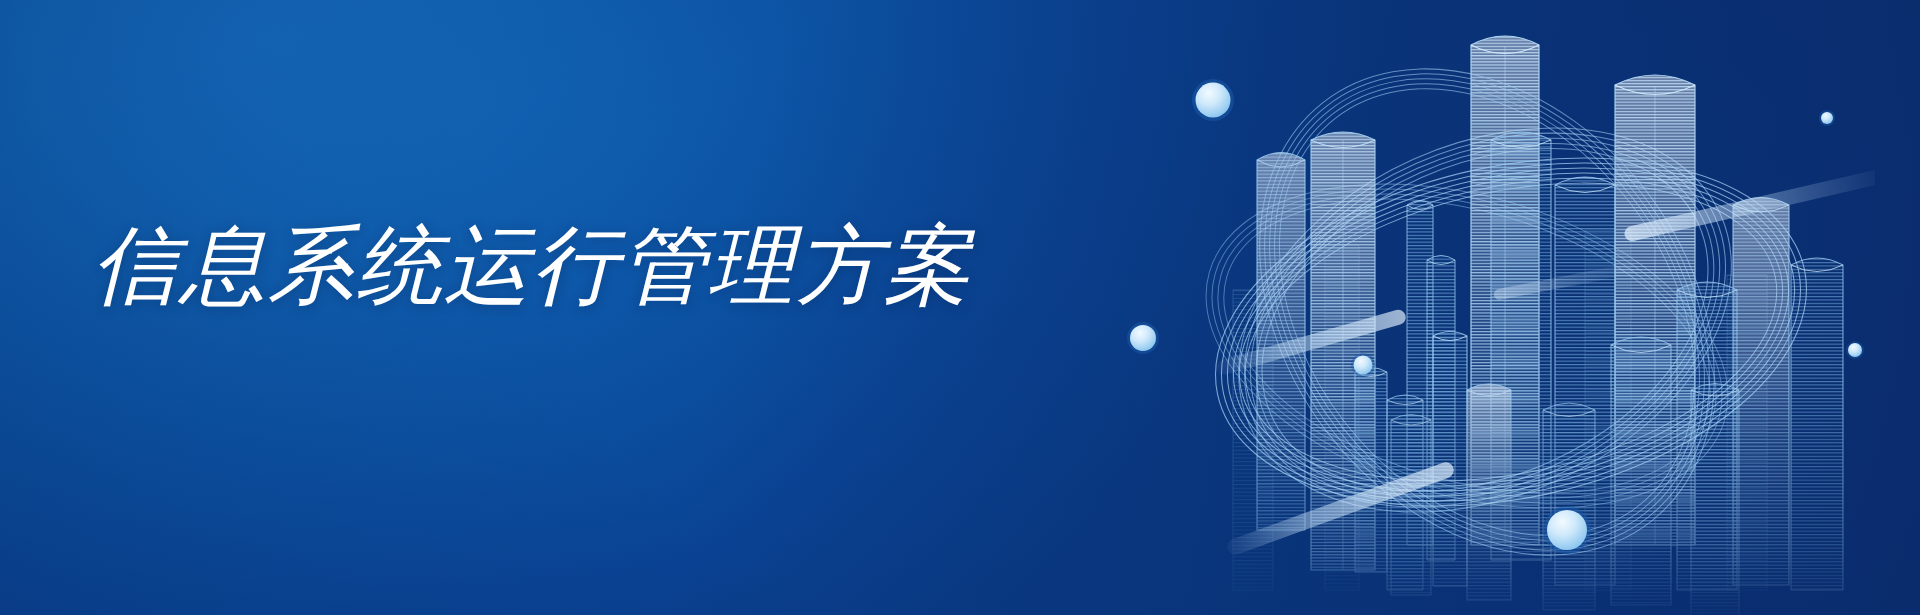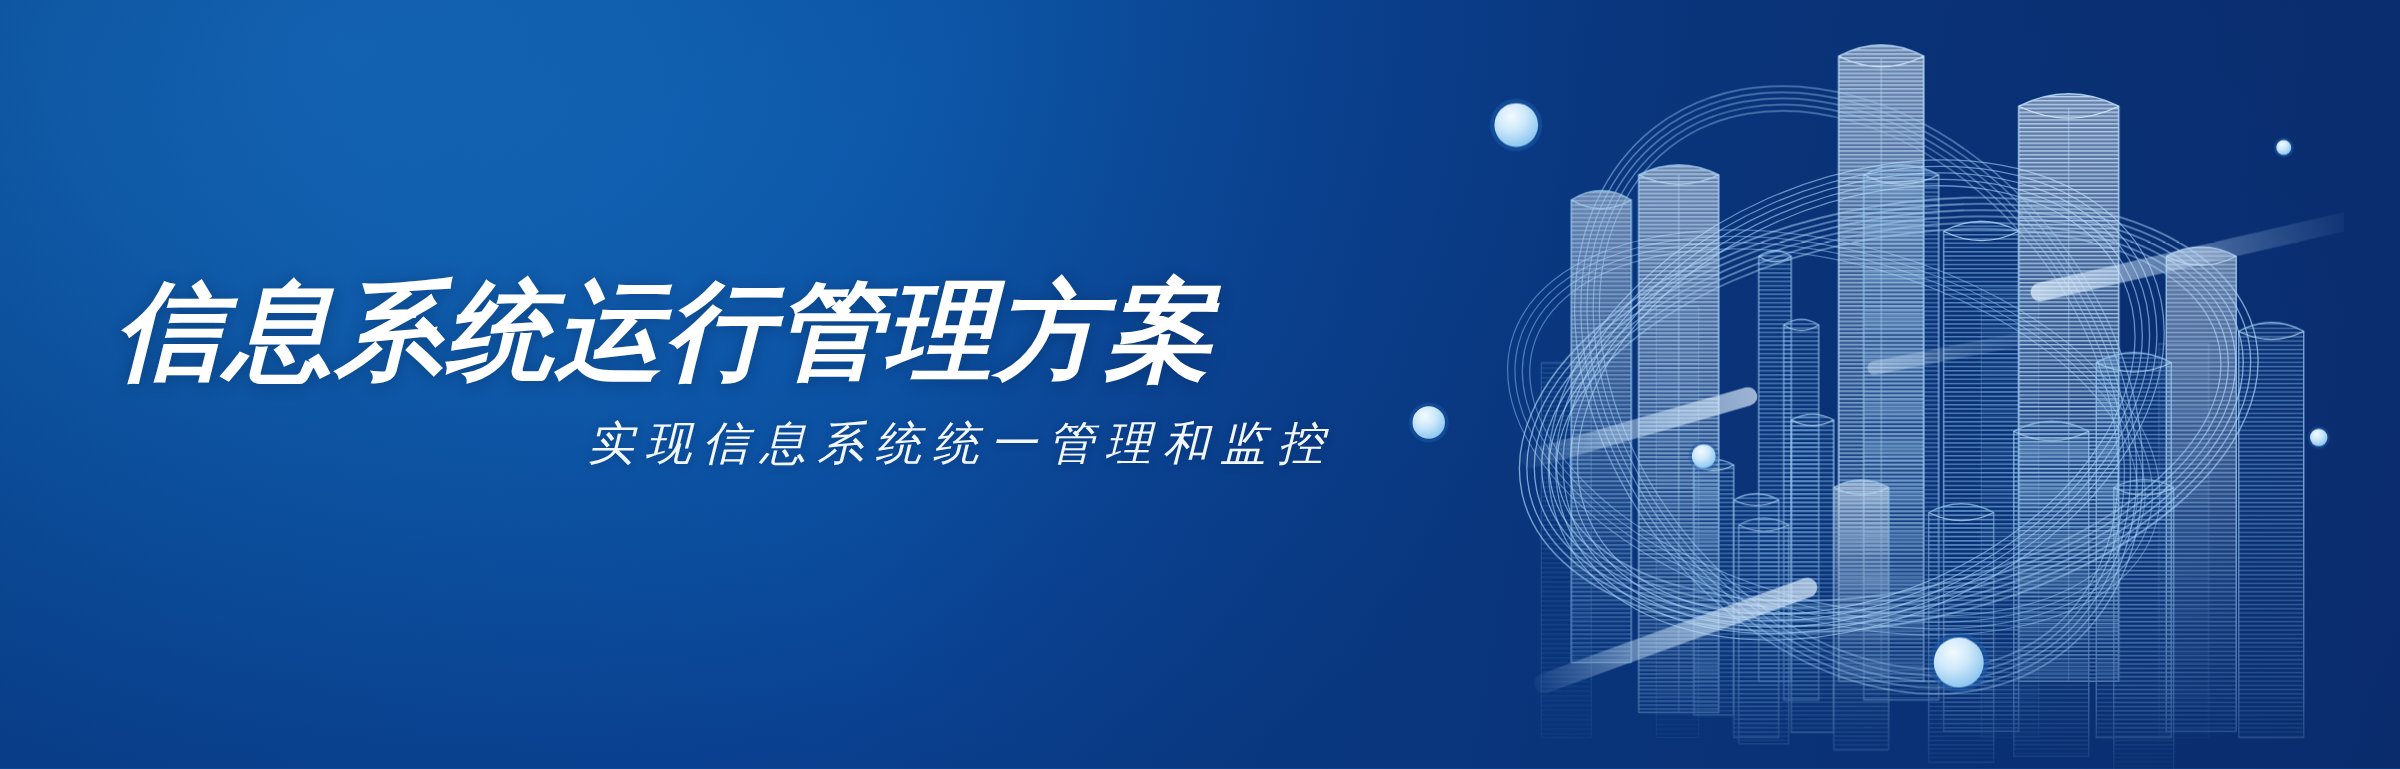--- a/index.html
+++ b/index.html
@@ -60,21 +60,21 @@
     width: 1100px;
     height: 615px;
   }
   .headline {
     position: absolute;
     left: 92px;
     top: 222px;
     margin: 0;
     font-size: 86px;
     line-height: 1.0;
-    font-weight: 700;
+    font-weight: 400;
     font-style: italic;
     color: #ffffff;
     letter-spacing: 2px;
     white-space: nowrap;
     text-shadow: 0 2px 12px rgba(2,22,60,0.30);
     font-family: "Liberation Sans", "DejaVu Sans", sans-serif;
   }
   .subhead {
     position: absolute;
     left: 470px;
@@ -365,16 +365,15 @@
         <g>
           <circle cx="740" cy="360" r="9" fill="#1a5aa8" opacity="0.4"></circle>
           <circle cx="740" cy="360" r="7" fill="url(#dotg)"></circle>
         </g>
       </g>
     </svg>
   </div>
 
   <div class="text-block">
     <h1 class="headline">信息系统运行管理方案</h1>
-    <p class="subhead">实现信息系统统一管理和监控</p>
   </div>
 
 </div>
 
 </body></html>

